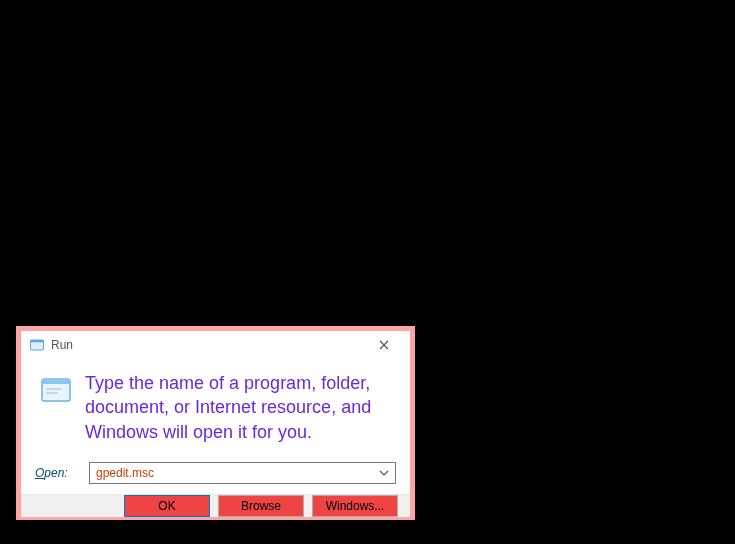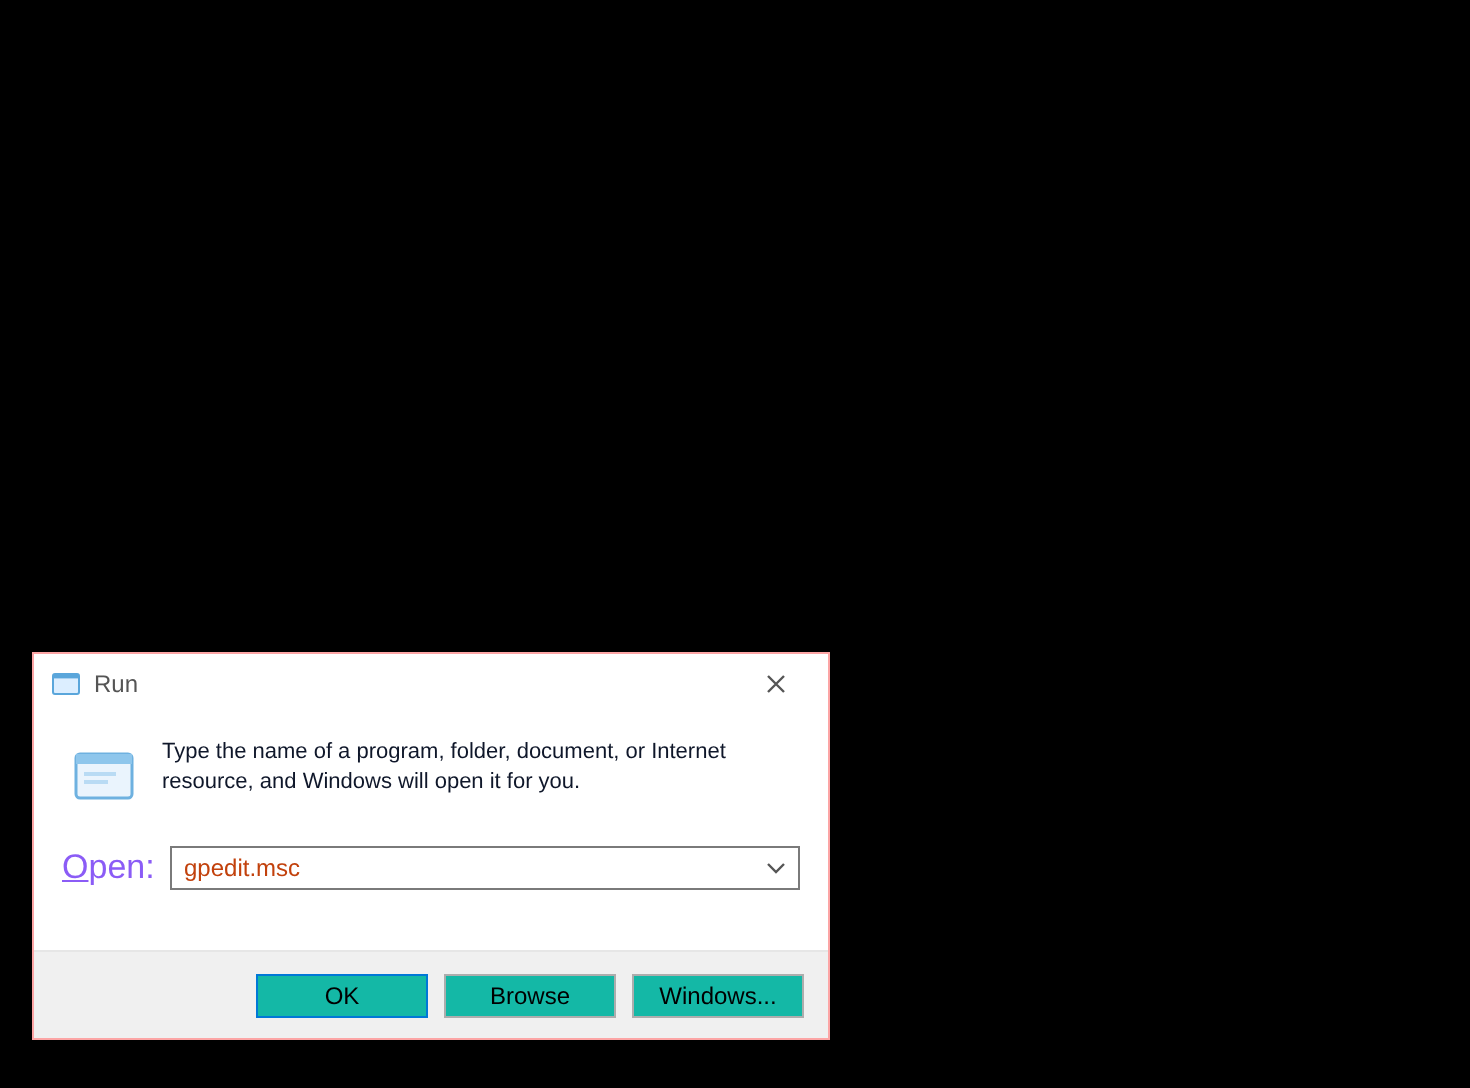--- a/index.html
+++ b/index.html
@@ -12,21 +12,21 @@
       position: relative;
       overflow: hidden;
     }
     .dialog {
       position: absolute;
       left: 16px;
       top: 326px;
       width: 399px;
       height: 194px;
       background: #fff;
-      border: 1px solid #fca5a5;
+      border: 5px solid #fca5a5;
       display: flex;
       flex-direction: column;
     }
     .titlebar {
       height: 30px;
       display: flex;
       align-items: center;
       padding: 0 6px 0 8px;
       background: #fff;
     }
@@ -70,35 +70,36 @@
       width: 34px;
       height: 34px;
       flex-shrink: 0;
       display: flex;
       align-items: center;
       justify-content: center;
       margin-top: 2px;
       margin-left: 4px;
     }
     .desc-text {
-      color: #0f172a;
-      font-size: 11px;
+      color: #6d28d9;
+      font-size: 18px;
       line-height: 1.35;
       padding-right: 6px;
     }
     .open-row {
       display: flex;
       align-items: center;
       gap: 10px;
       margin-top: 4px;
     }
     .open-label {
-      color: #8b5cf6;
-      font-size: 17px;
+      color: #0c4a6e;
+      font-size: 12px;
       width: 44px;
+      font-style: italic;
     }
     .open-label .u { text-decoration: underline; }
     .combo {
       flex: 1;
       position: relative;
       height: 22px;
       border: 1px solid #7a7a7a;
       background: #fff;
       display: flex;
       align-items: center;
@@ -133,21 +134,21 @@
       display: flex;
       align-items: center;
       justify-content: flex-end;
       gap: 8px;
       padding: 0 12px;
       border-top: 1px solid #e6e6e6;
     }
     .btn {
       width: 86px;
       height: 22px;
-      background: #14b8a6;
+      background: #ef4444;
       border: 1px solid #adadad;
       font-family: inherit;
       font-size: 12px;
       color: #000;
       cursor: pointer;
       display: flex;
       align-items: center;
       justify-content: center;
     }
     .btn:focus, .btn.default {

